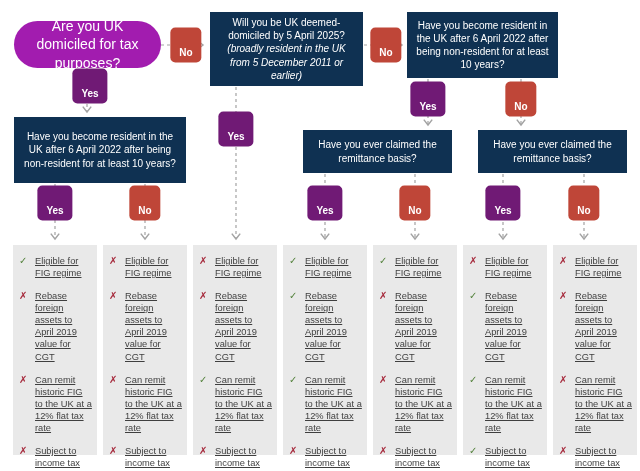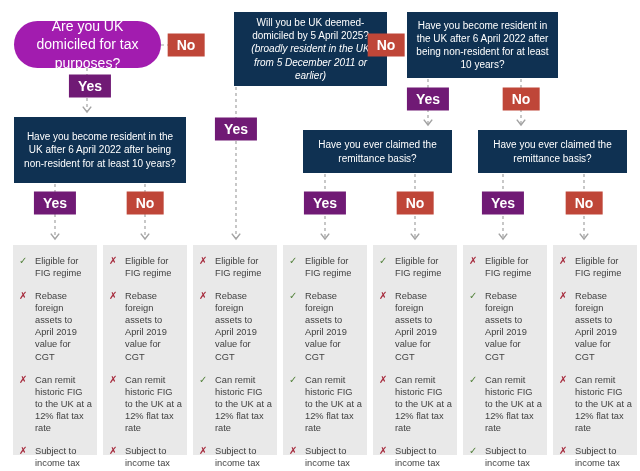--- a/index.html
+++ b/index.html
@@ -39,25 +39,25 @@
     font-size: 10px;
     line-height: 1.32;
     padding: 4px 8px;
     flex-direction: column;
   }
   .navybox .note { font-style: italic; }
   .pill {
     position: absolute;
     transform: translate(-50%, -50%);
     color: #ffffff;
-    font-size: 14px;
+    font-size: 10px;
     font-weight: bold;
     line-height: 1;
-    padding: 4px 9px 5px 9px;
-    border-radius: 0;
+    padding: 20px 9px 5px 9px;
+    border-radius: 5px;
     z-index: 3;
   }
   .pill.yes { background: #701a75; }
   .pill.no  { background: #bf4638; }
   .outcomes {
     position: absolute;
     left: 13px; top: 245px;
     width: 627px; height: 210px;
     display: flex;
     gap: 6px;
@@ -81,21 +81,21 @@
   }
   .mark {
     flex: 0 0 11px;
     font-size: 10px;
     font-weight: bold;
     line-height: 1.2;
     font-family: "DejaVu Sans", sans-serif;
   }
   .mark.check { color: #55833e; }
   .mark.cross { color: #a72c3e; }
-  .itext { flex: 1; }
+  .itext { flex: 1; text-decoration: underline; }
 </style>
 </head>
 <body>
 
 <div class="canvas">
 
   <svg class="connectors" viewBox="0 0 640 471" xmlns="http://www.w3.org/2000/svg">
     <defs>
       <marker id="arr" markerWidth="9" markerHeight="9" refX="5.5" refY="4.5" orient="auto">
         <path d="M1,1 L5.5,4.5 L1,8" fill="none" stroke="#a3a3a3" stroke-width="1.2"></path>
@@ -112,21 +112,21 @@
       <path d="M145,184 V239"></path>
       <path d="M325,174 V239"></path>
       <path d="M415,174 V239"></path>
       <path d="M503,174 V239"></path>
       <path d="M584,174 V239"></path>
     </g>
   </svg>
 
   <div class="node bubble" style="left:14px; top:21px; width:147px; height:47px;">Are you UK domiciled for tax purposes?</div>
 
-  <div class="node navybox" style="left:210px; top:12px; width:153px; height:74px;margin-left:24px;">
+  <div class="node navybox" style="left:210px; top:12px; width:153px; height:74px;">
     <span>Will you be UK deemed-domiciled by 5 April 2025?</span>
     <span class="note">(broadly resident in the UK from 5 December 2011 or earlier)</span>
   </div>
 
   <div class="node navybox" style="left:407px; top:12px; width:151px; height:66px;">Have you become resident in the UK after 6 April 2022 after being non-resident for at least 10 years?</div>
 
   <div class="node navybox" style="left:14px; top:117px; width:172px; height:66px;">Have you become resident in the UK after 6 April 2022 after being non-resident for at least 10 years?</div>
 
   <div class="node navybox" style="left:303px; top:130px; width:149px; height:43px;">Have you ever claimed the remittance basis?</div>
 

